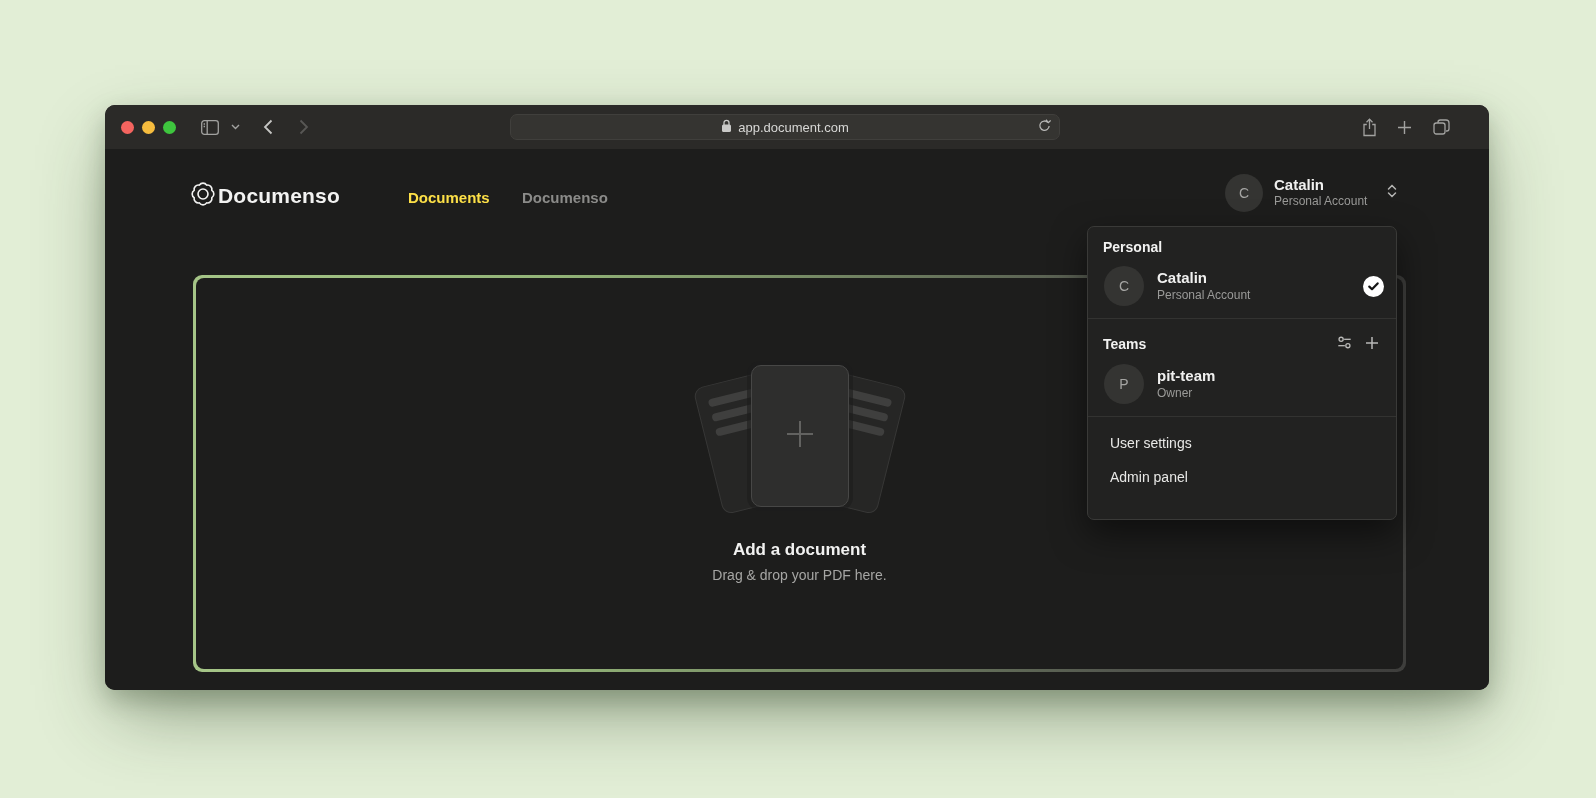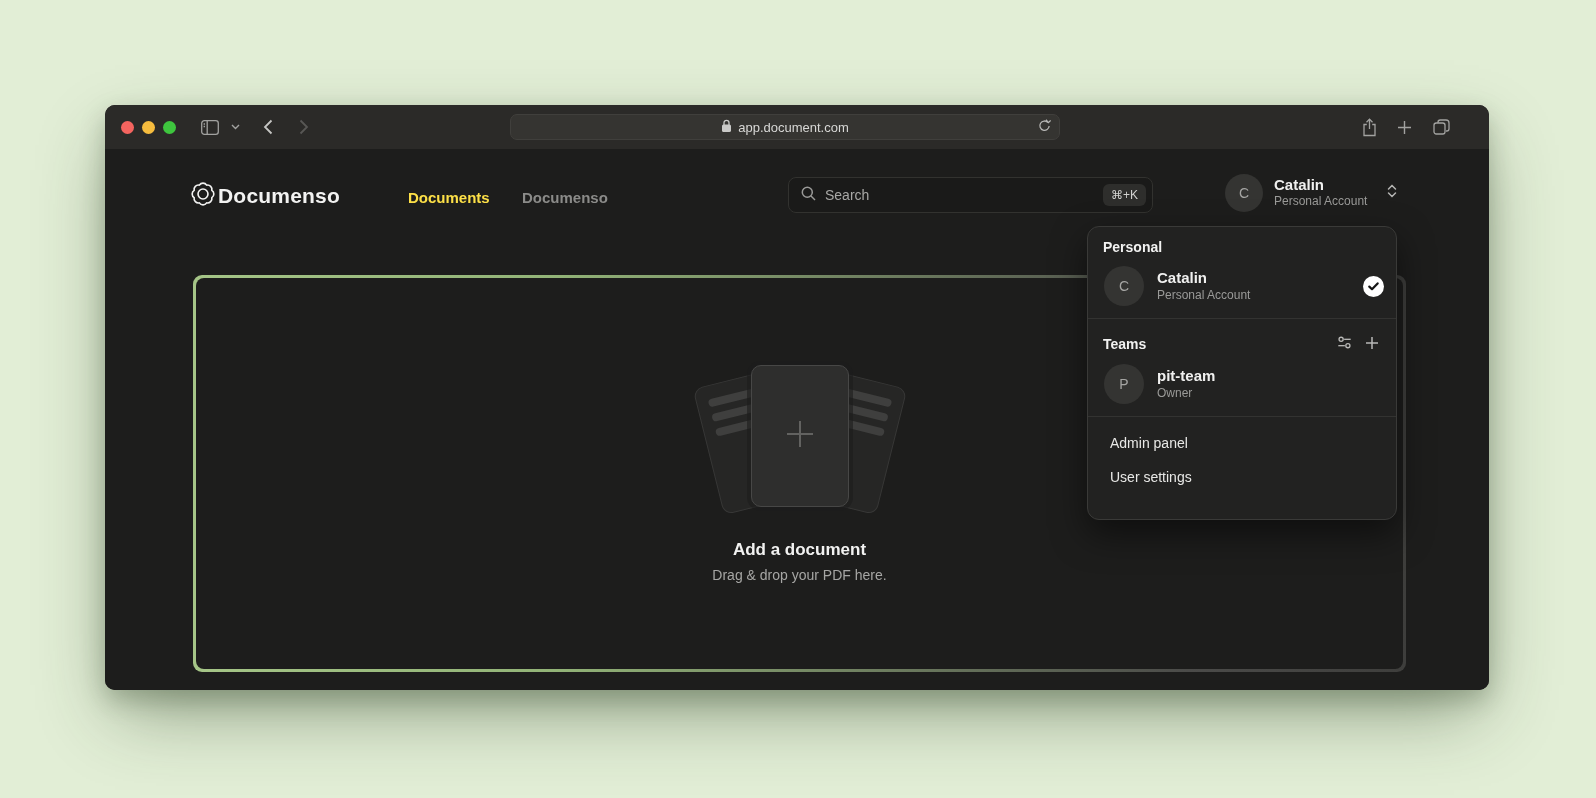--- a/index.html
+++ b/index.html
@@ -58,21 +58,21 @@
   .card.side { width:92px; height:130px; background:#262625; border:1px solid #373736; padding:13px 11px; }
   .card.left  { left:12px; top:12px; transform:rotate(-14deg); }
   .card.right { right:12px; top:12px; transform:rotate(14deg); display:flex; flex-direction:column; align-items:flex-end; }
   .bar { height:8px; border-radius:4px; background:#3f3f3e; margin-bottom:7px; }
   .card.center { left:56px; top:1px; width:98px; height:142px; background:#2e2e2d; border:1px solid #474746;
     display:flex; align-items:center; justify-content:center; z-index:2;
     box-shadow:0 0 0 4px rgba(29,29,28,.6); }
 
   
   .menu { position:absolute; left:982px; top:77px; width:310px; height:294px; background:#222221;
-    border:1px solid #3a3a38; border-radius:12px; box-shadow:0 14px 34px rgba(0,0,0,.5); z-index:5; }
+    border:1px solid #3a3a38; border-radius:7px; box-shadow:0 14px 34px rgba(0,0,0,.5); z-index:5; }
   .m-label { color:#f2f2f1; font-size:14px; font-weight:700; padding:12px 15px 5px; display:flex; align-items:center; }
   .m-row { display:flex; align-items:center; gap:13px; padding:6px 12px 8px 16px; }
   .m-name { color:#f0f0ef; font-size:15px; font-weight:600; line-height:1.25; }
   .m-sub { color:#9a9a98; font-size:12px; line-height:1.3; }
   .m-sep { height:1px; background:#333331; margin:4px 0; }
   .m-item { height:34px; display:flex; align-items:center; padding:0 15px 0 22px; color:#e8e8e6; font-size:14px; }
   .m-item.danger { color:#e5484d; }
   .m-icons { margin-left:auto; display:flex; align-items:center; gap:13px; color:#b9b9b7; padding-right:2px; }
   .check { margin-left:auto; width:21px; height:21px; border-radius:50%; background:#fff;
     display:flex; align-items:center; justify-content:center; }
@@ -158,30 +158,20 @@
           <path d="M3.85 8.62a4 4 0 0 1 4.78-4.77 4 4 0 0 1 6.74 0 4 4 0 0 1 4.78 4.78 4 4 0 0 1 0 6.74 4 4 0 0 1-4.77 4.78 4 4 0 0 1-6.75 0 4 4 0 0 1-4.78-4.77 4 4 0 0 1 0-6.76Z"></path>
           <circle cx="12" cy="12" r="4.6"></circle>
         </svg>
       </span>
       <span class="brand-name">Documenso</span>
     </div>
 
     <a class="nav-link active">Documents</a>
     <a class="nav-link inactive">Documenso</a>
 
-    <div class="search">
-      <span>
-        <svg width="15" height="15" viewBox="0 0 15 15" fill="none" stroke="#9a9a98" stroke-width="1.5">
-          <circle cx="6.3" cy="6.3" r="5"></circle>
-            <line x1="10" y1="10" x2="14" y2="14"></line>
-        </svg>
-      </span>
-      <span class="ph">Search</span>
-      <span class="kbd">⌘+K</span>
-    </div>
 
     <div class="account">
       <span class="avatar a38">C</span>
       <span>
         <div class="acc-name">Catalin</div>
         <div class="acc-sub">Personal Account</div>
       </span>
       <span style="margin-left:8px;color:#b5b5b3;">
         <svg width="12" height="16" viewBox="0 0 12 16" fill="none" stroke="currentColor" stroke-width="1.5" stroke-linecap="round">
           <polyline points="2.5,6 6,2.5 9.5,6"></polyline>
@@ -257,19 +247,19 @@
         <span class="avatar a40">P</span>
         <span>
           <div class="m-name">pit-team</div>
           <div class="m-sub">Owner</div>
         </span>
       </div>
 
       <div class="m-sep"></div>
 
       <div style="padding:5px 0 8px;">
+        <div class="m-item">User settings</div>
         <div class="m-item">Admin panel</div>
-        <div class="m-item">User settings</div>
       </div>
     </div>
 
   </div>
 </div>
 
 </body></html>

